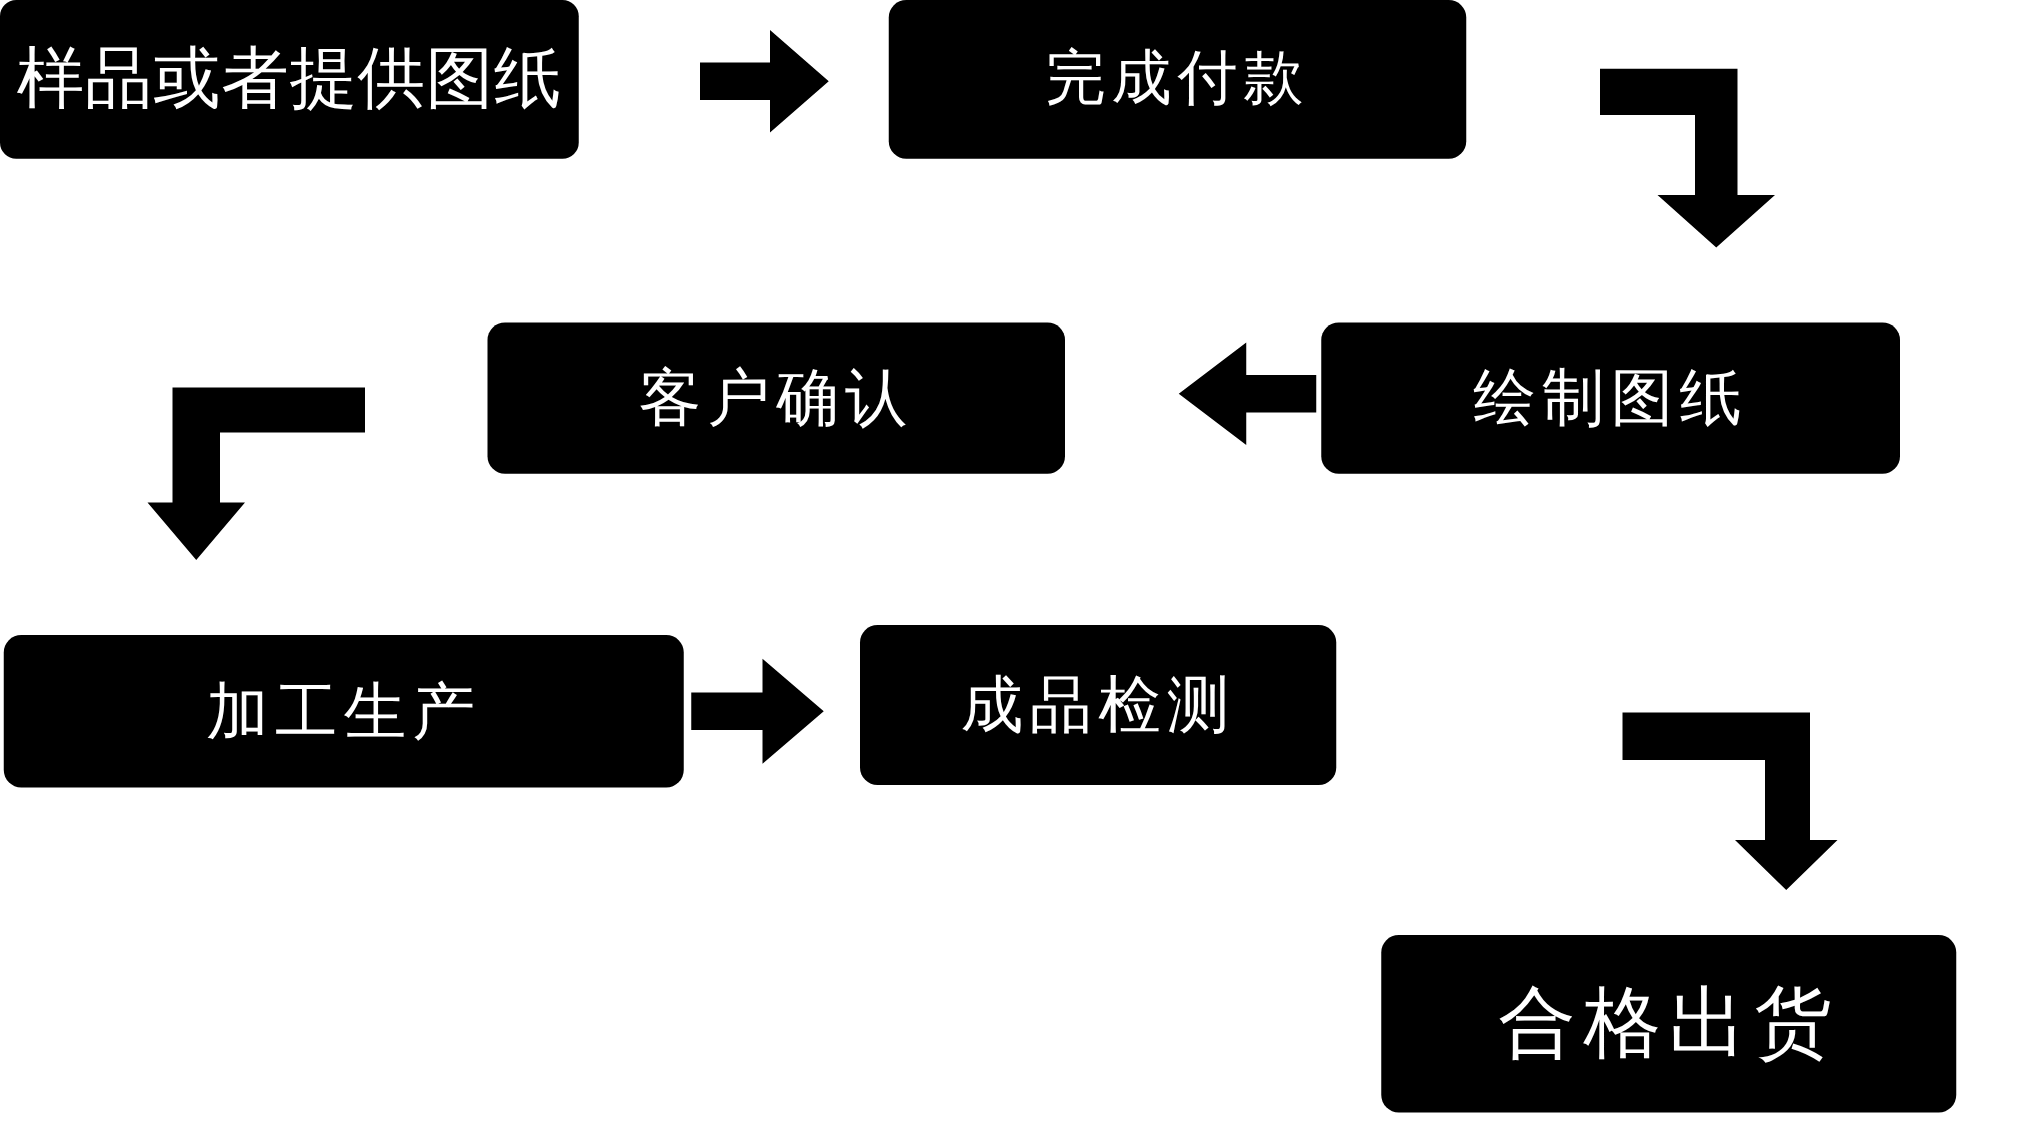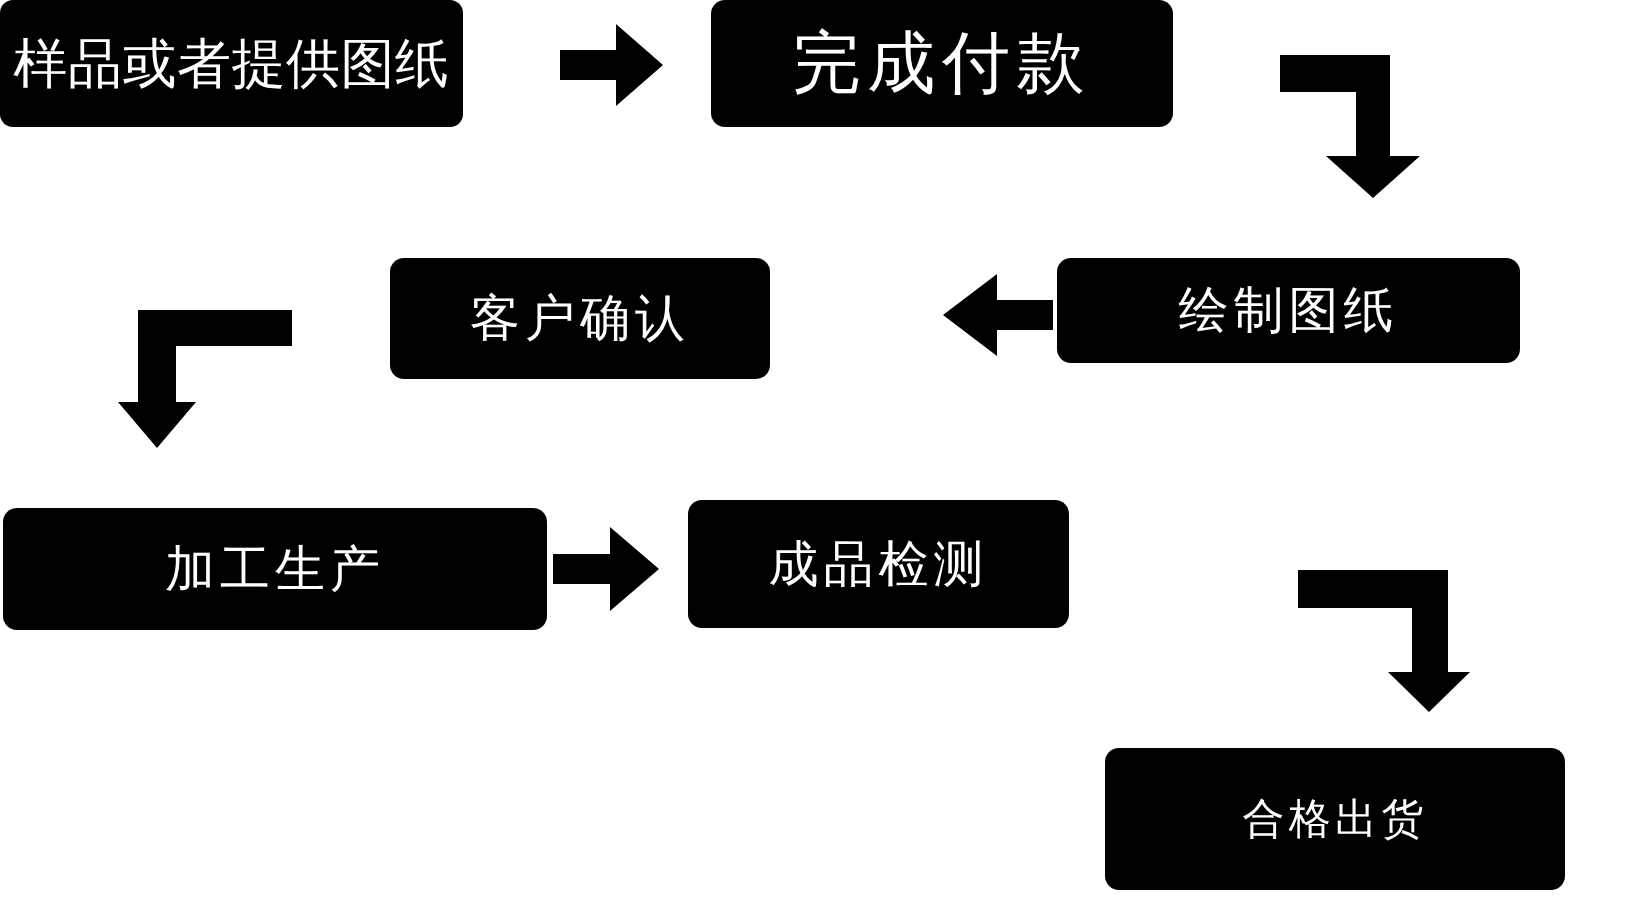--- a/index.html
+++ b/index.html
@@ -24,33 +24,34 @@
     border-radius: 14px;
     display: flex;
     align-items: center;
     justify-content: center;
     text-align: center;
     letter-spacing: 0.10em;
     line-height: 1.1;
     box-sizing: border-box;
     padding: 0 28px;
     white-space: nowrap;
+    font-family: Liberation Serif, serif;
   }
   .node-label {
     display: block;
   }
 
   
   #node-sample      { left: 0px;    top: 0px;   width: 463px; height: 127px; font-size: 54px; letter-spacing: 0.01em; border-radius: 13px; }
-  #node-payment     { left: 711px;  top: 0px;   width: 462px; height: 127px; font-size: 68px; }
-  #node-confirm     { left: 390px;  top: 258px; width: 380px; height: 121px; font-size: 50px; }
-  #node-drawing     { left: 1057px; top: 258px; width: 463px; height: 105px; font-size: 50px; }
+  #node-payment     { left: 711px;  top: 0px;   width: 462px; height: 127px; font-size: 48px; }
+  #node-confirm     { left: 390px;  top: 258px; width: 462px; height: 121px; font-size: 50px; }
+  #node-drawing     { left: 1057px; top: 258px; width: 463px; height: 121px; font-size: 50px; }
   #node-production  { left: 3px;    top: 508px; width: 544px; height: 122px; font-size: 50px; }
   #node-inspection  { left: 688px;  top: 500px; width: 381px; height: 128px; font-size: 50px; }
-  #node-shipping    { left: 1105px; top: 748px; width: 460px; height: 142px; font-size: 42px; }
+  #node-shipping    { left: 1105px; top: 748px; width: 460px; height: 142px; font-size: 62px; }
 
   
   .arrow {
     position: absolute;
   }
   .arrow svg { display: block; }
 
   #arrow-sample-to-payment   { left: 553px;  top: 22px;  }
   #arrow-payment-to-drawing  { left: 1272px; top: 46px;  }
   #arrow-drawing-to-confirm  { left: 935px;  top: 272px; }

